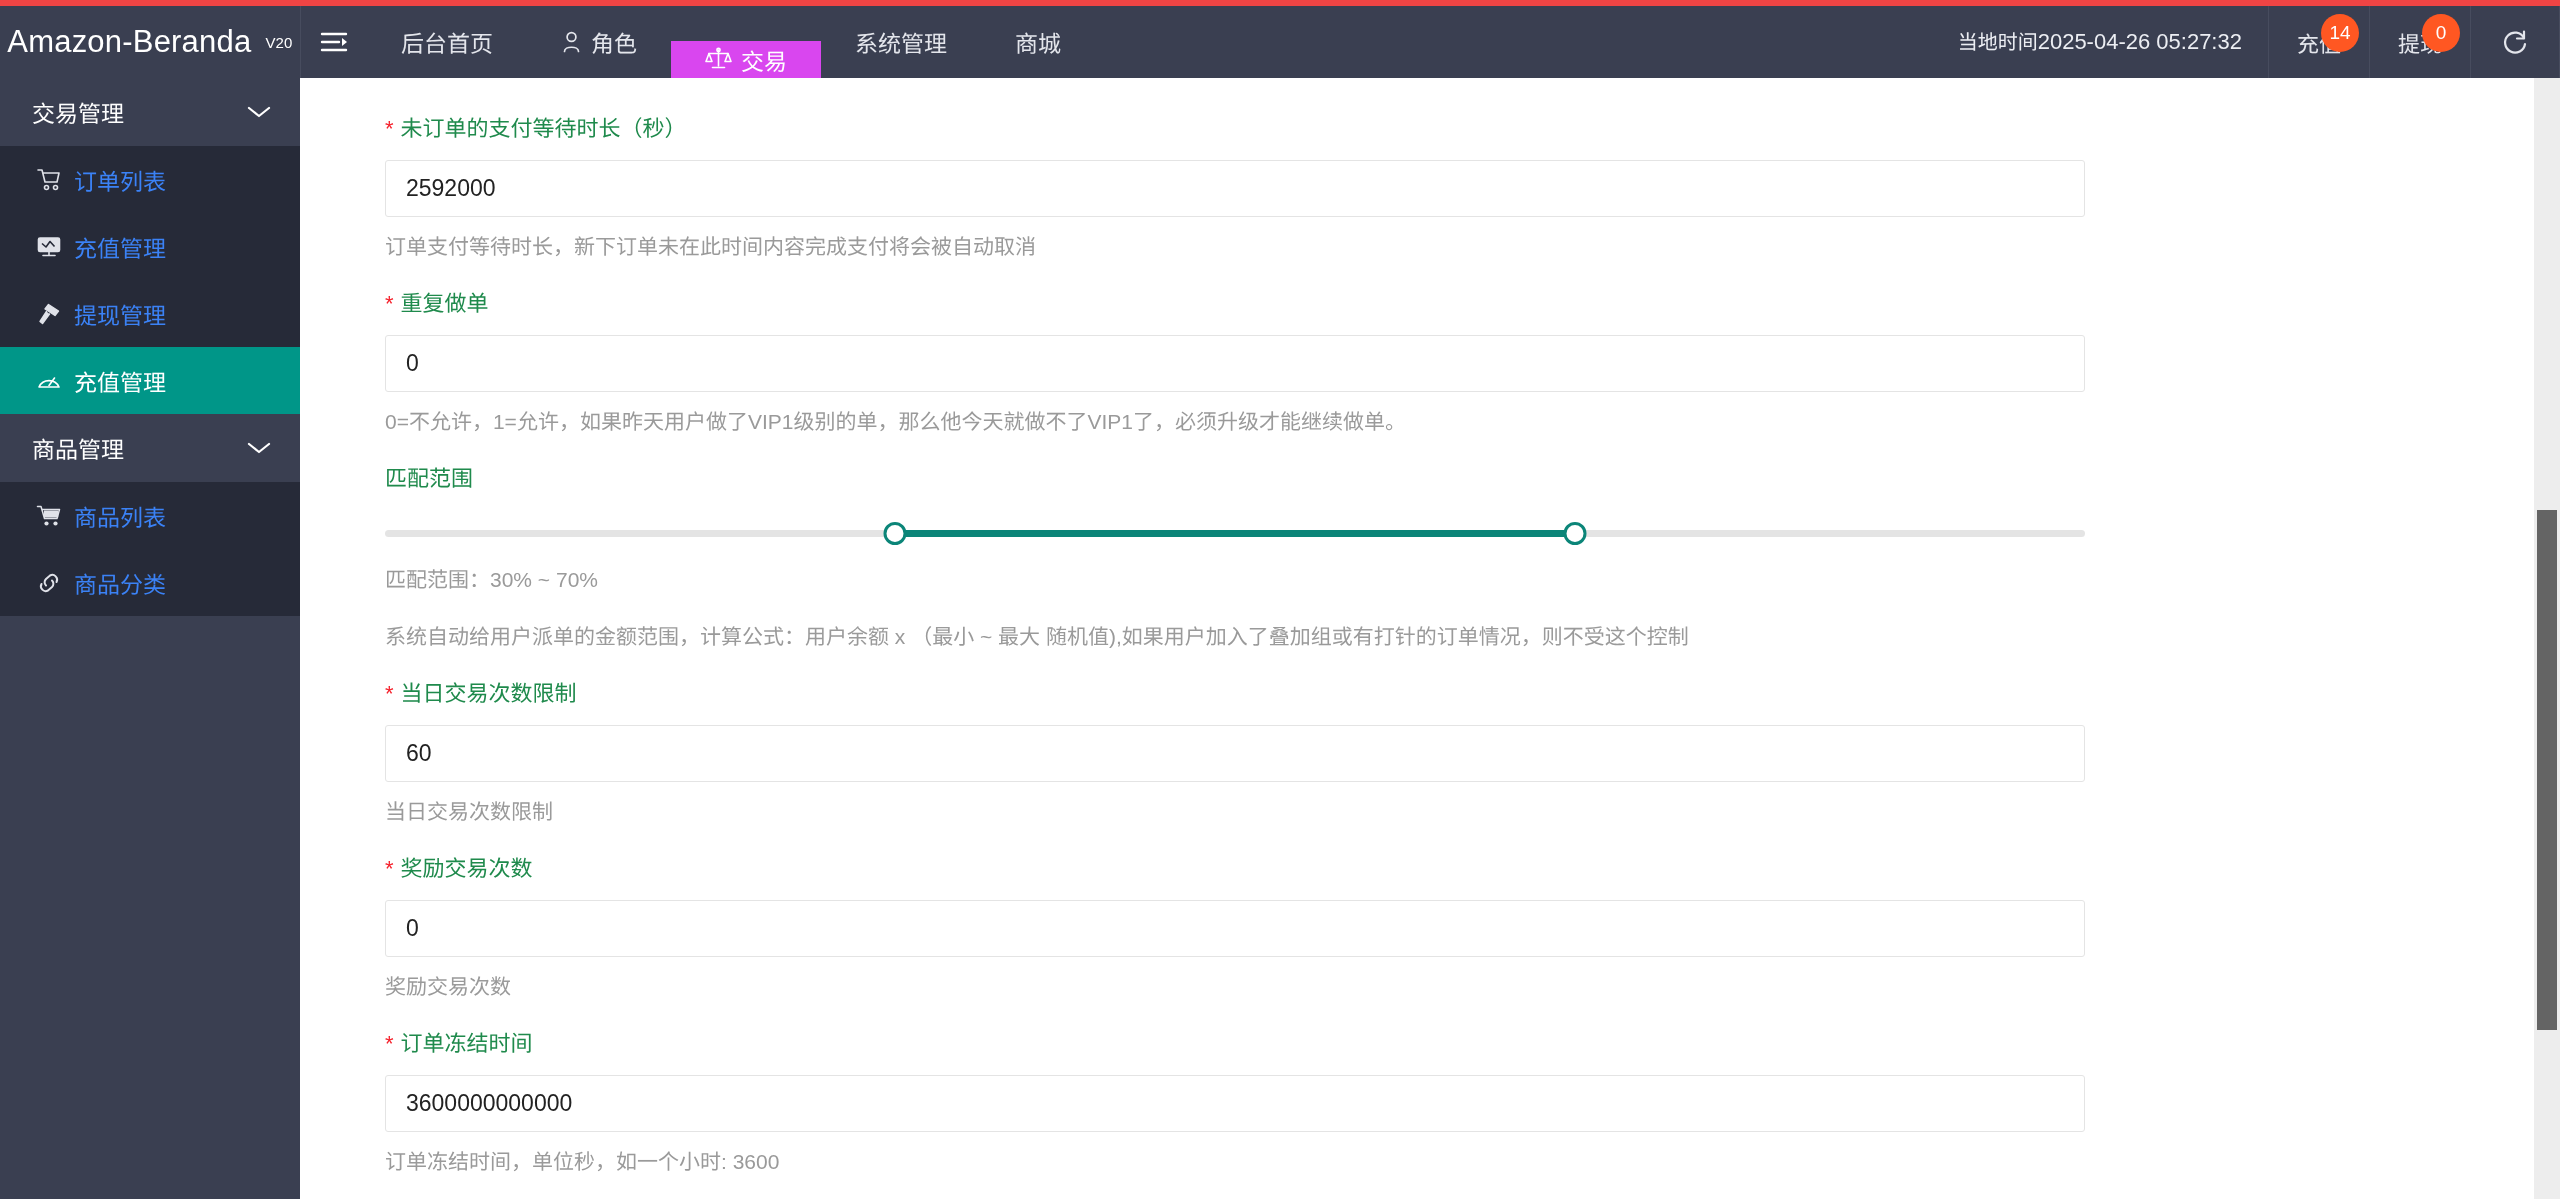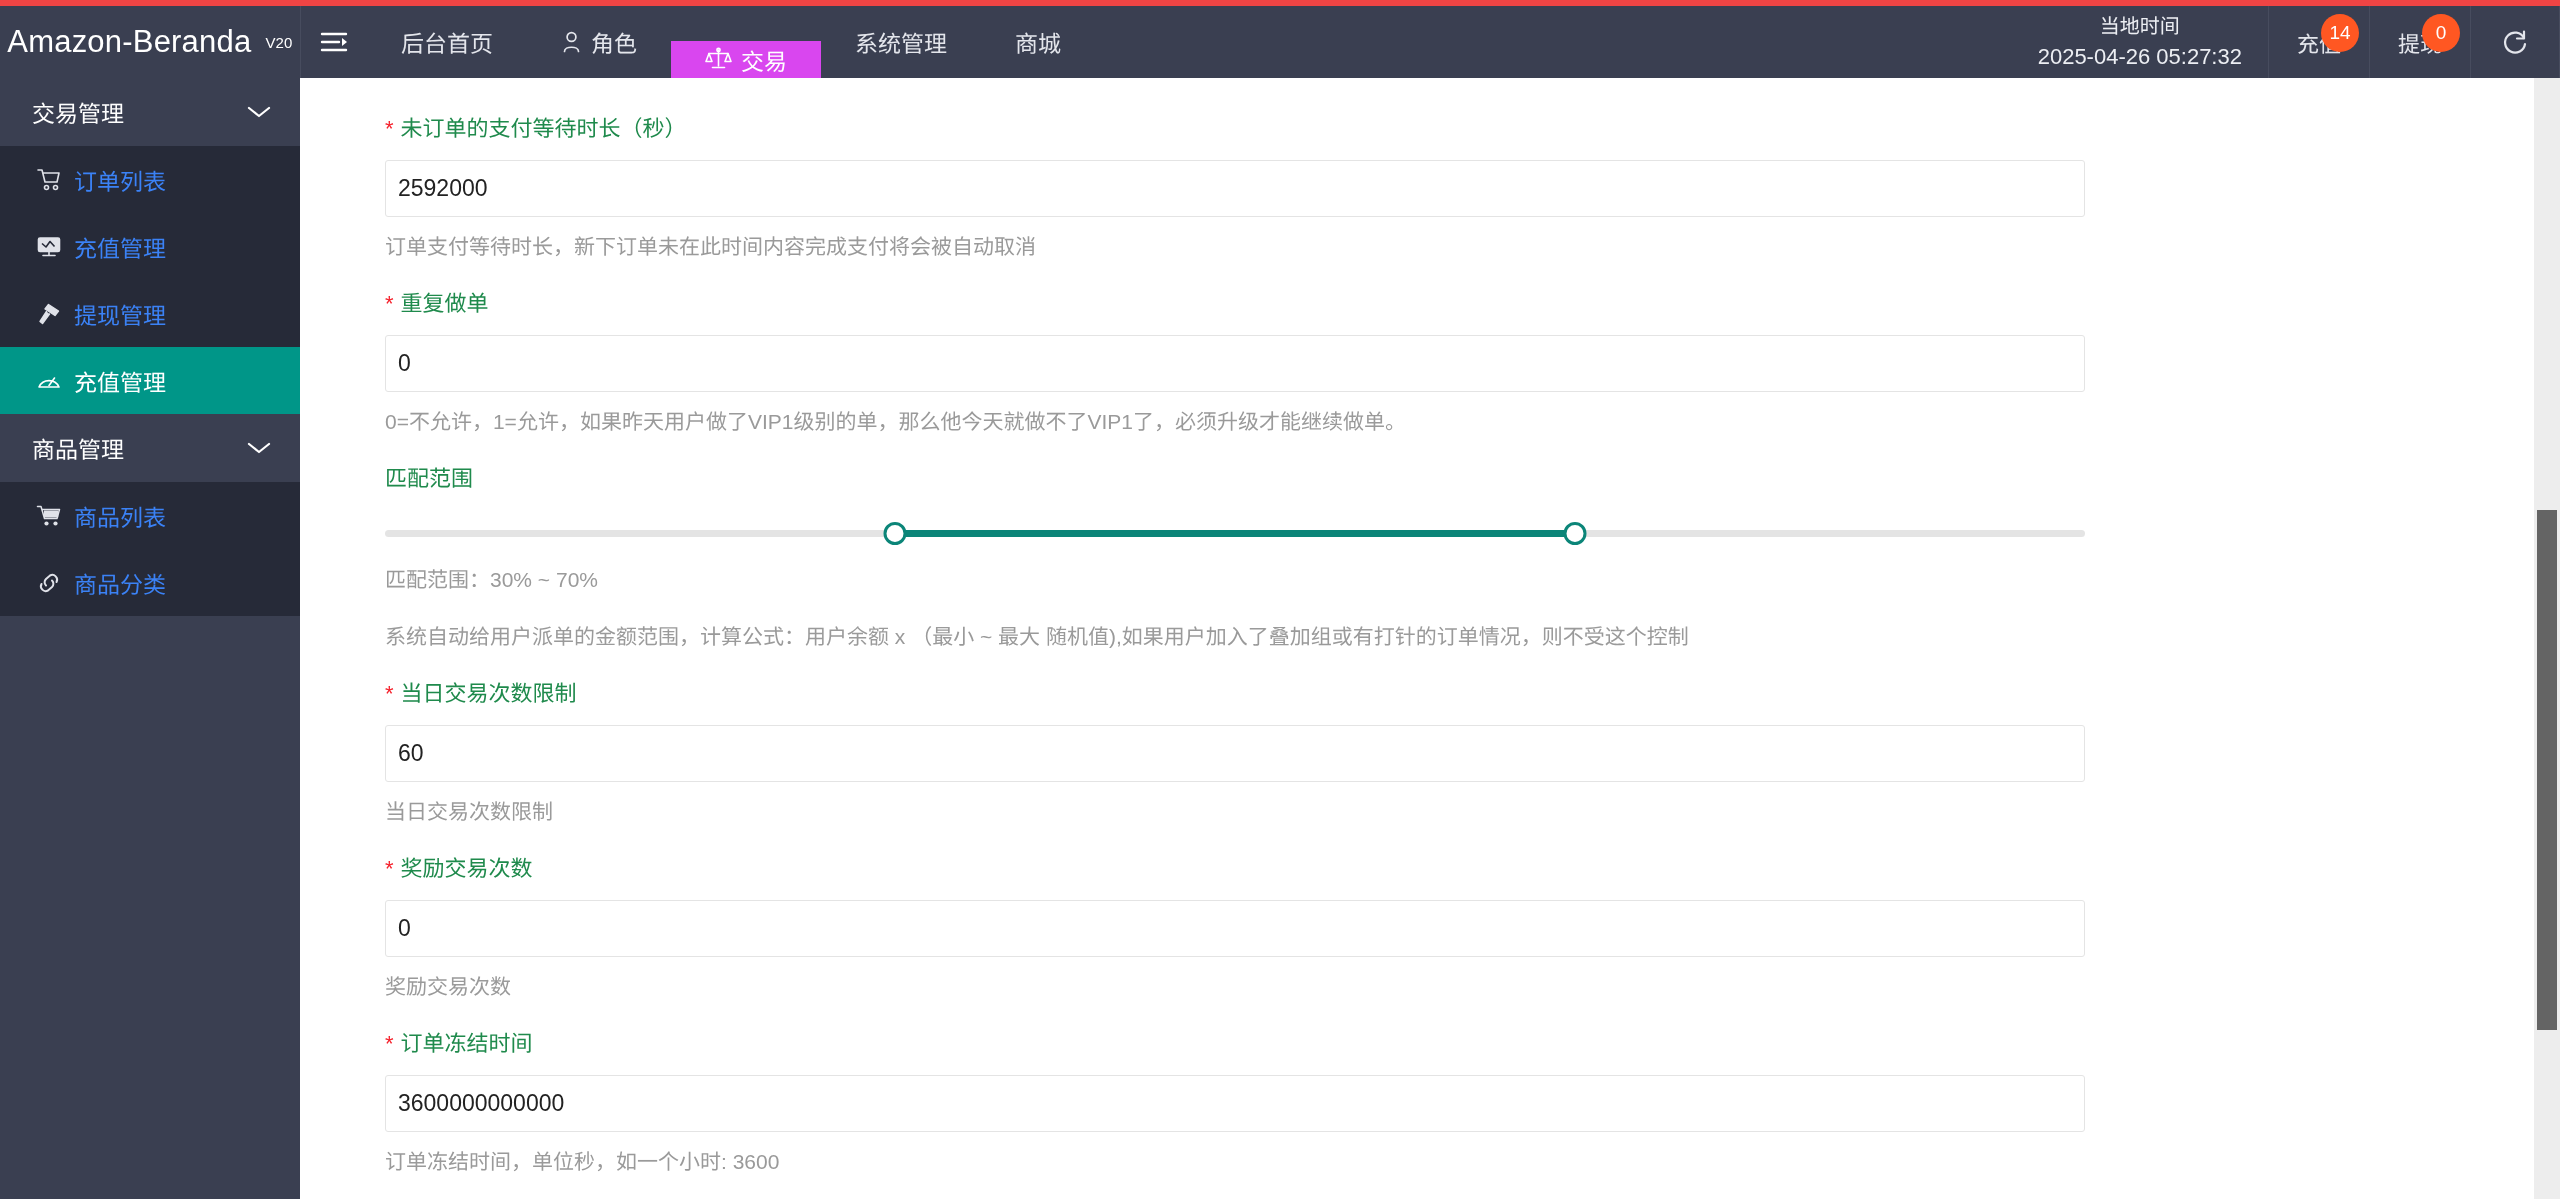--- a/index.html
+++ b/index.html
@@ -45,21 +45,21 @@
     font-size: 23px;
     cursor: pointer;
     white-space: nowrap;
   }
   .topnav-item.active { background: #d946ef; color: #fff; margin-top: 35px; }
   .topnav-item svg { display:block; }
 
   #header-spacer { flex: 1; }
 
   #local-time {
-    display: flex; flex-direction: column;
+    display: flex; flex-direction: row;
     align-items: center; justify-content: center;
     color: #eceef3;
     padding: 0 26px;
     line-height: 1.45;
     border-right: 1px solid #474c5e;
     white-space: nowrap;
   }
   #local-time .lt-label { font-size: 20px; }
   #local-time .lt-value { font-size: 22px; }
 
@@ -145,21 +145,21 @@
   .form-label .req {
     color: #f5222d; font-size: 22px;
     margin-right: 7px; line-height: 30px;
   }
   .form-input {
     width: 1700px; height: 57px;
     border: 1px solid #e4e4e4;
     border-radius: 3px;
     font-size: 23px;
     color: #222;
-    padding: 0 12px;
+    padding: 0 20px;
     background: #fff;
     outline: none;
     font-family: "Liberation Sans", "DejaVu Sans", sans-serif;
     display: block;
   }
   .form-help {
     font-size: 21px;
     color: #9a9a9a;
     margin-top: 15px;
     margin-bottom: 27px;

